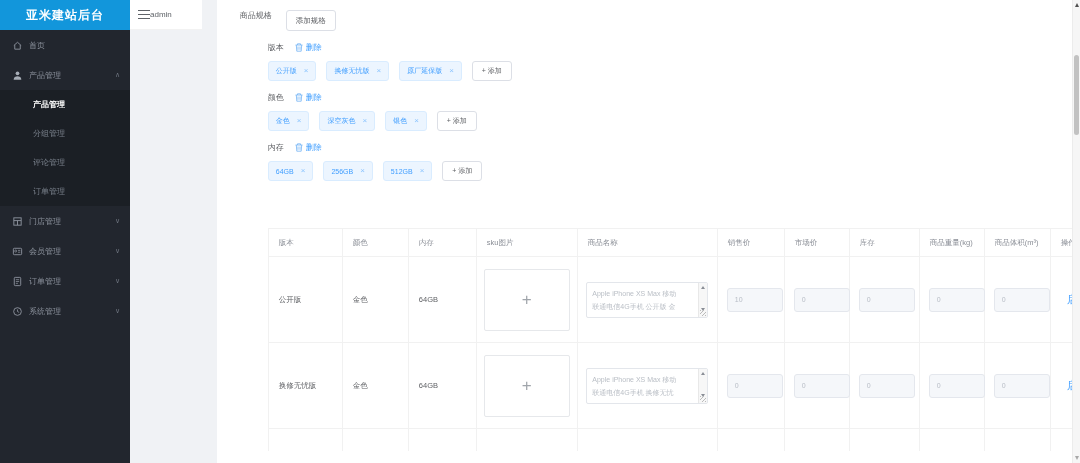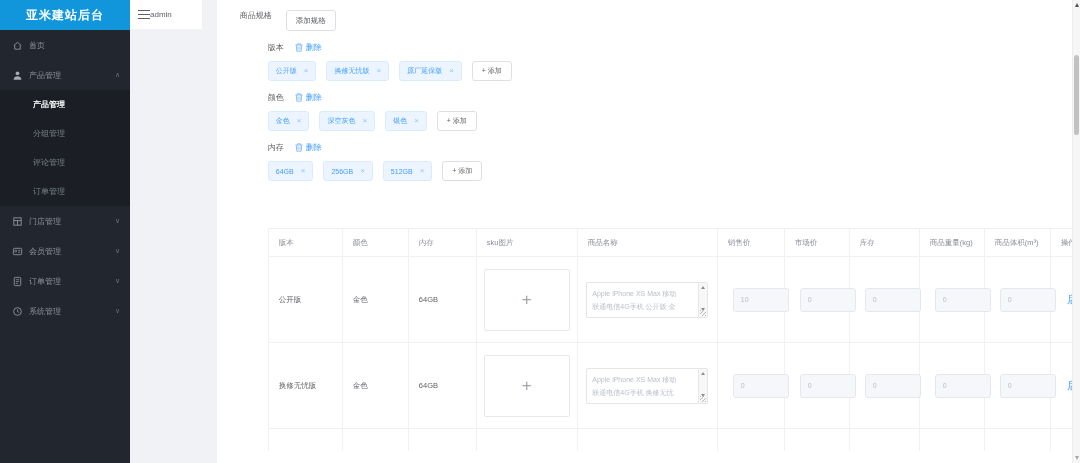--- a/index.html
+++ b/index.html
@@ -66,21 +66,21 @@
              margin:0 auto; padding:4px 12px 4px 5px; overflow:hidden; cursor:text; }
   .fake-ta .ln { display:block; font-size:7px; line-height:13px; color:#b9bec5; white-space:nowrap; overflow:hidden; }
   .ta-scroll { position:absolute; top:0; right:0; width:9px; height:100%; background:#f7f7f7; border-left:1px solid #e8e8e8; }
   .ta-scroll .up, .ta-scroll .dn { position:absolute; left:2px; width:0; height:0;
       border-left:2.5px solid transparent; border-right:2.5px solid transparent; }
   .ta-scroll .up { top:3px; border-bottom:3.5px solid #8a8e96; }
   .ta-scroll .dn { bottom:6px; border-top:3.5px solid #8a8e96; }
   .ta-grip { position:absolute; right:1px; bottom:1px; width:6px; height:6px;
       background:repeating-linear-gradient(135deg,#bbb 0,#bbb 1px,transparent 1px,transparent 2.5px); }
 
-  .cell-input { width:56px; height:24px; margin-left:15px; background:#f5f7fa; border:1px solid #e4e7ed;
+  .cell-input { width:56px; height:24px; margin-left:9px; background:#f5f7fa; border:1px solid #e4e7ed;
                 border-radius:3px; font-size:7px; color:#b8bdc6; padding-left:7px;
                 font-family:"Liberation Sans","DejaVu Sans",sans-serif; }
   .action-link { color:#409eff; font-size:11px; text-decoration:none; margin-left:16px; cursor:pointer; }
 
   
   .pg-scrollbar { position:absolute; top:0; right:0; width:8px; height:463px; background:#f6f6f6; border-left:1px solid #ececec; }
   .pg-arrow-up { position:absolute; top:3px; left:1.5px; width:0; height:0;
       border-left:2.5px solid transparent; border-right:2.5px solid transparent; border-bottom:4px solid #505050; }
   .pg-arrow-dn { position:absolute; bottom:3px; left:1.5px; width:0; height:0;
       border-left:2.5px solid transparent; border-right:2.5px solid transparent; border-top:4px solid #a8a8a8; }

